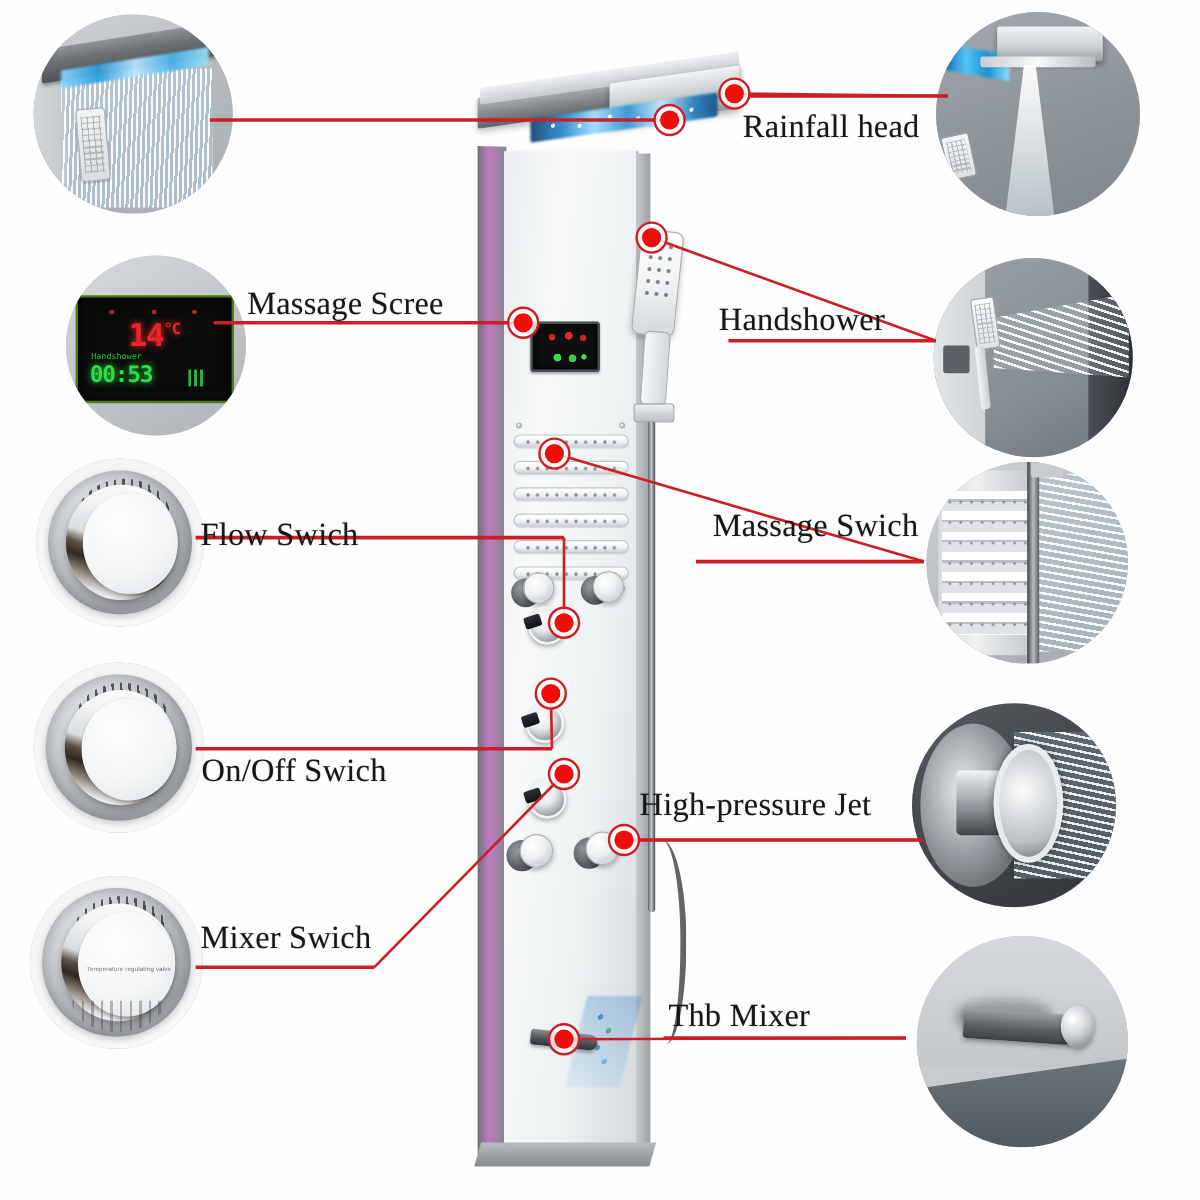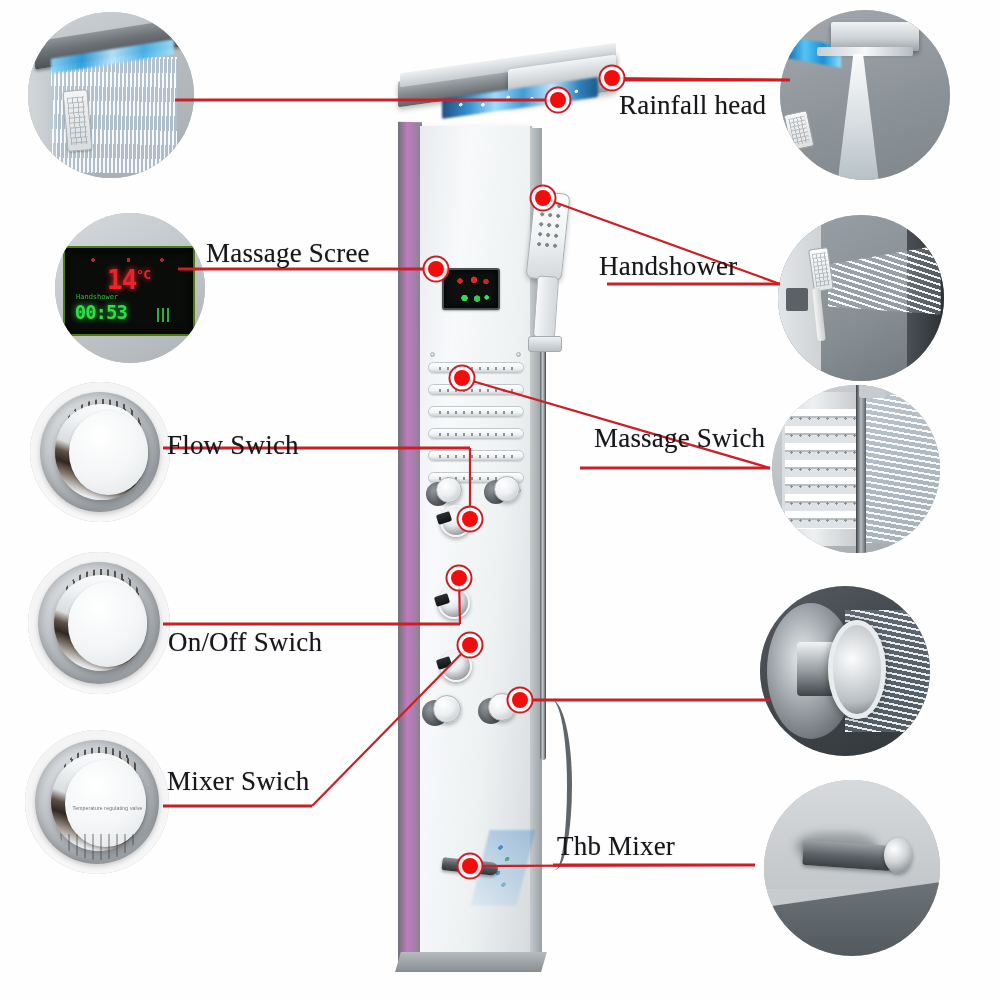--- a/index.html
+++ b/index.html
@@ -799,16 +799,17 @@
         </g>
       </g>
   </svg>
 
   <div class="label" id="lbl-1" style="left: 619px; top: 92px;">Rainfall head</div>
   <div class="label" id="lbl-2" style="left: 206px; top: 240px;">Massage Scree</div>
   <div class="label" id="lbl-3" style="left: 599px; top: 253px;">Handshower</div>
   <div class="label" id="lbl-4" style="left: 167px; top: 392px; margin-top: 40px;">Flow Swich</div>
   <div class="label" id="lbl-5" style="left: 594px; top: 425px;">Massage Swich</div>
   <div class="label" id="lbl-6" style="left: 168px; top: 582px; margin-top: 47px;">On/Off  Swich</div>
+  <div class="label" id="lbl-7" style="left: 533px; top: 657px;">High-pressure Jet</div>
   <div class="label" id="lbl-8" style="left: 167px; top: 768px;">Mixer Swich</div>
   <div class="label" id="lbl-9" style="left: 557px; top: 833px;">Thb Mixer</div>
 
 </div>
 
 </body></html>

